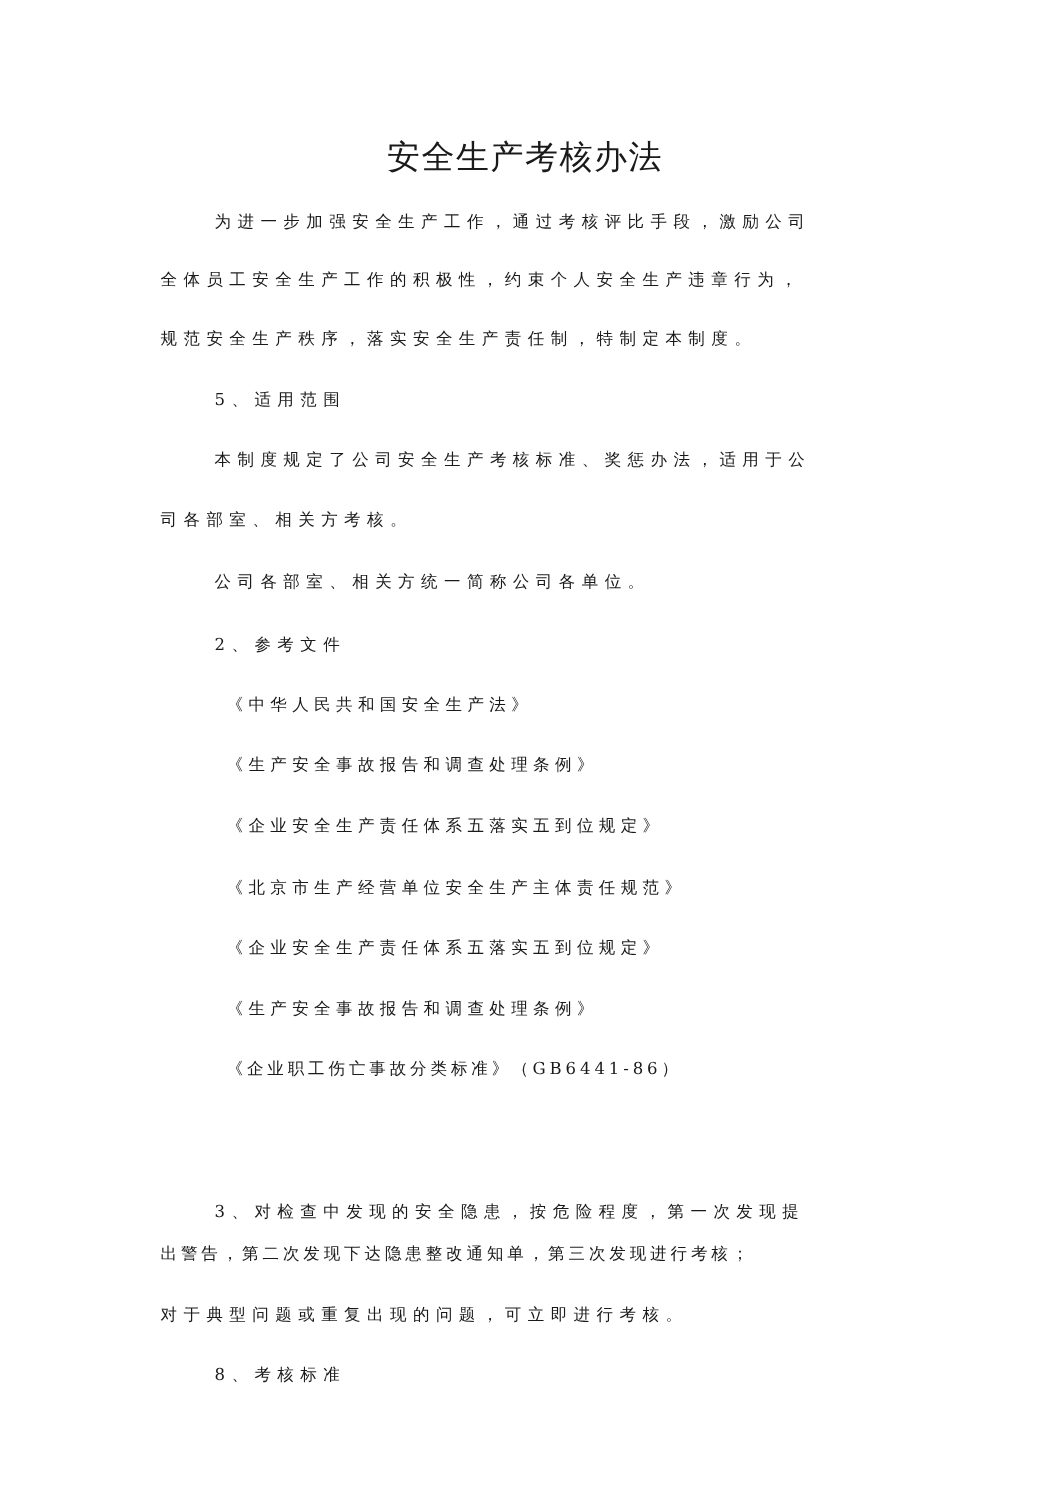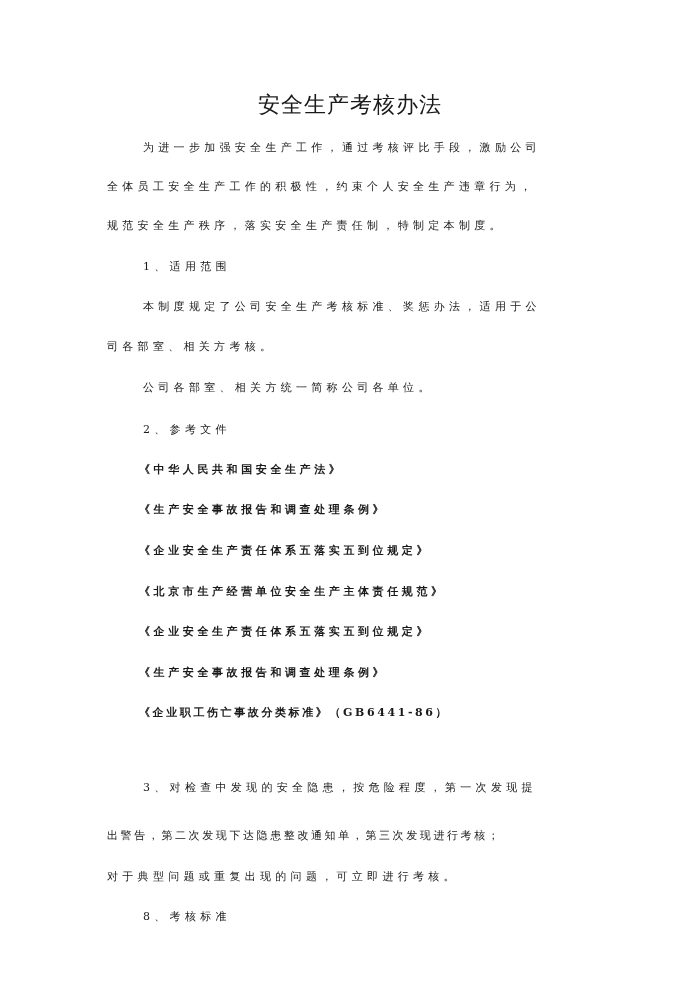--- a/index.html
+++ b/index.html
@@ -9,45 +9,45 @@
     position: absolute; left: 0; width: 700px; top: 90px; text-align: center;
     font-family: "DejaVu Serif", "Liberation Serif", serif;
     font-size: 22px; color: #1a1a1a; letter-spacing: 1px;
   }
   .line {
     position: absolute; left: 107px; width: 500px; white-space: nowrap;
     font-family: "DejaVu Serif", "Liberation Serif", serif;
     font-size: 11px; color: #1a1a1a; letter-spacing: 4.3px; line-height: 24px;
   }
   .indent { left: 143px; }
-  .ref { left: 139px; letter-spacing: 3.6px; font-weight: bold; }
+  .ref { left: 151px; letter-spacing: 3.6px; }
   .tight { letter-spacing: 2.6px; }
 </style>
 </head>
 <body>
 
 <div class="page">
   <div class="title">安全生产考核办法</div>
 
   <div class="line indent" style="top:136px">为进一步加强安全生产工作，通过考核评比手段，激励公司</div>
   <div class="line" style="top:175px">全体员工安全生产工作的积极性，约束个人安全生产违章行为，</div>
   <div class="line" style="top:214px">规范安全生产秩序，落实安全生产责任制，特制定本制度。</div>
 
-  <div class="line indent" style="top:255px">1、适用范围</div>
+  <div class="line indent" style="top:255px">5、适用范围</div>
   <div class="line indent" style="top:295px">本制度规定了公司安全生产考核标准、奖惩办法，适用于公</div>
   <div class="line" style="top:335px">司各部室、相关方考核。</div>
   <div class="line indent" style="top:376px">公司各部室、相关方统一简称公司各单位。</div>
 
   <div class="line indent" style="top:418px">2、参考文件</div>
   <div class="line ref" style="top:458px">《中华人民共和国安全生产法》</div>
   <div class="line ref" style="top:498px">《生产安全事故报告和调查处理条例》</div>
   <div class="line ref" style="top:539px">《企业安全生产责任体系五落实五到位规定》</div>
   <div class="line ref" style="top:580px">《北京市生产经营单位安全生产主体责任规范》</div>
   <div class="line ref" style="top:620px">《企业安全生产责任体系五落实五到位规定》</div>
   <div class="line ref" style="top:661px">《生产安全事故报告和调查处理条例》</div>
   <div class="line ref tight" style="top:701px">《企业职工伤亡事故分类标准》（GB6441-86）</div>
 
-  <div class="line indent" style="top:776px">3、对检查中发现的安全隐患，按危险程度，第一次发现提</div>
+  <div class="line indent" style="top:796px">3、对检查中发现的安全隐患，按危险程度，第一次发现提</div>
   <div class="line tight" style="top:824px">出警告，第二次发现下达隐患整改通知单，第三次发现进行考核；</div>
   <div class="line" style="top:865px">对于典型问题或重复出现的问题，可立即进行考核。</div>
 
   <div class="line indent" style="top:905px">8、考核标准</div>
 </div>
 
 </body></html>

